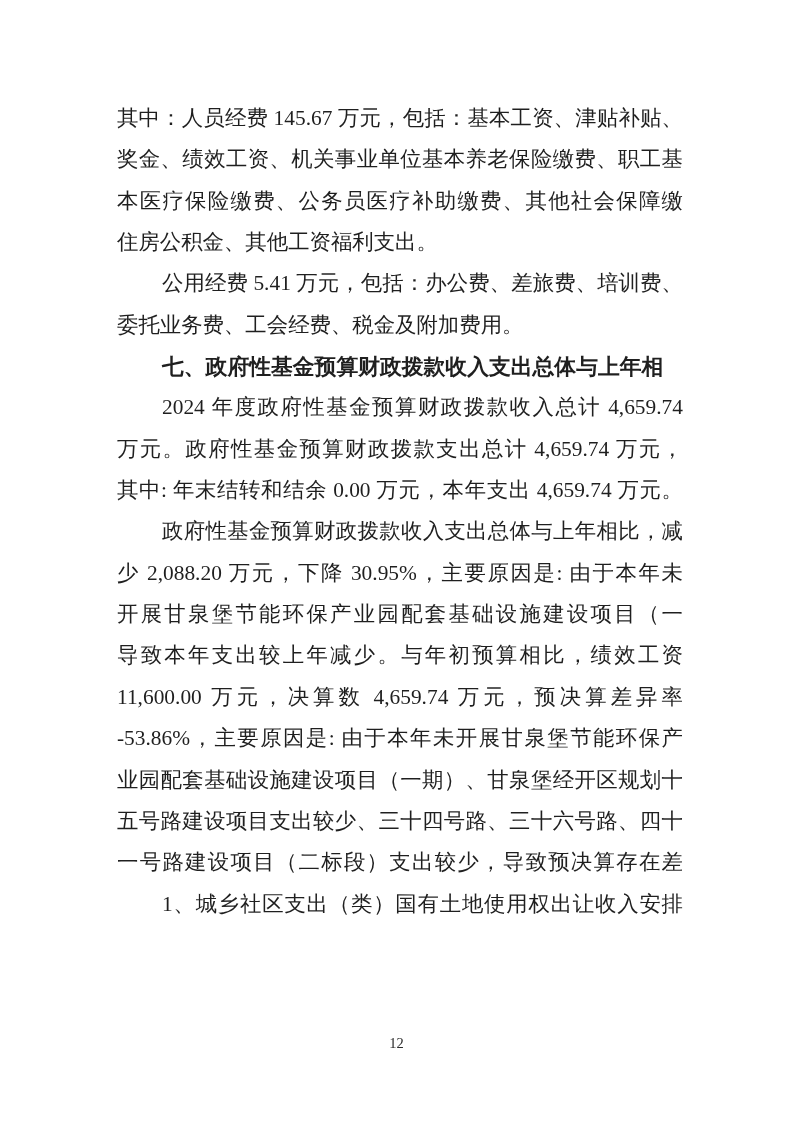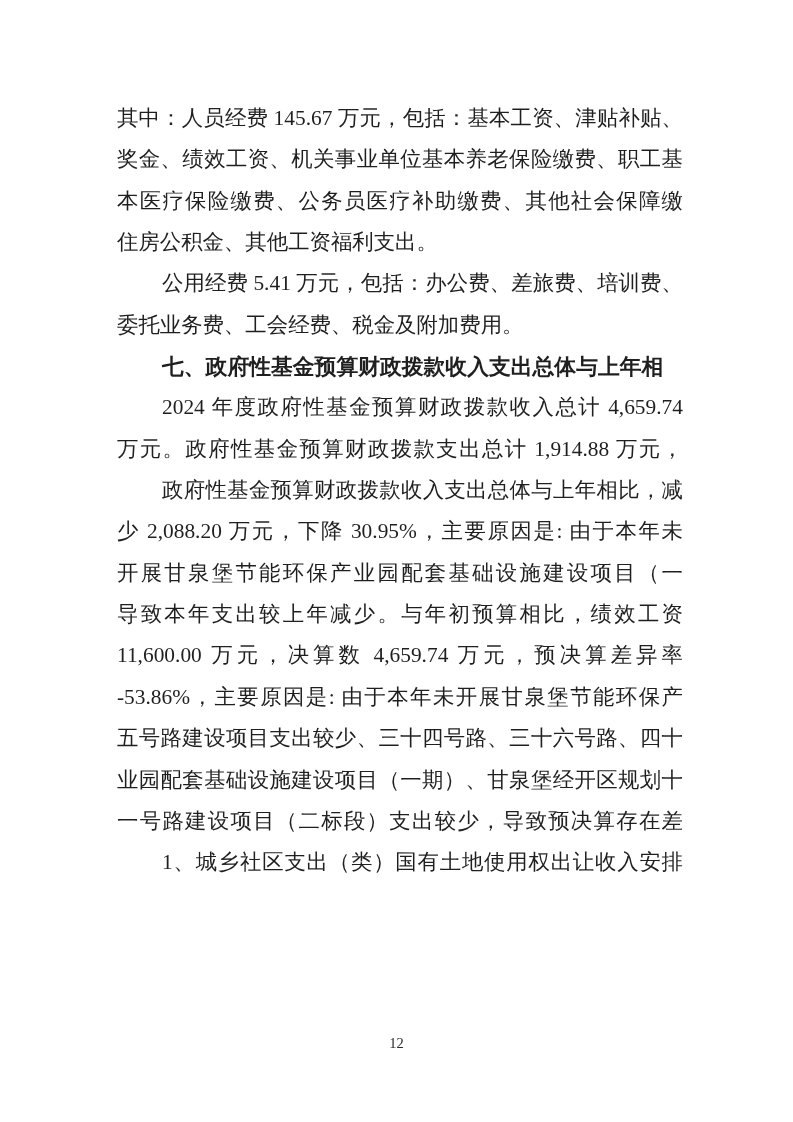--- a/index.html
+++ b/index.html
@@ -68,26 +68,27 @@
 <div class="page">
   <div class="content" id="content">
       <div class="line justify">其中：人员经费 145.67 万元，包括：基本工资、津贴补贴、</div>
       <div class="line justify">奖金、绩效工资、机关事业单位基本养老保险缴费、职工基</div>
       <div class="line justify">本医疗保险缴费、公务员医疗补助缴费、其他社会保障缴费、</div>
       <div class="line">住房公积金、其他工资福利支出。</div>
       <div class="line indent justify">公用经费 5.41 万元，包括：办公费、差旅费、培训费、</div>
       <div class="line">委托业务费、工会经费、税金及附加费用。</div>
       <div class="line indent heading">七、政府性基金预算财政拨款收入支出总体与上年相比</div>
       <div class="line indent justify">2024 年度政府性基金预算财政拨款收入总计 4,659.74</div>
-      <div class="line justify">万元。政府性基金预算财政拨款支出总计 1,914.88 万元，</div>
+      <div class="line justify">万元。政府性基金预算财政拨款支出总计 4,659.74 万元，</div>
+      <div class="line justify">其中: 年末结转和结余 0.00 万元，本年支出 4,659.74 万元。</div>
       <div class="line indent justify">政府性基金预算财政拨款收入支出总体与上年相比，减</div>
       <div class="line justify">少 2,088.20 万元，下降 30.95%，主要原因是: 由于本年未</div>
       <div class="line justify">开展甘泉堡节能环保产业园配套基础设施建设项目（一期），</div>
       <div class="line justify">导致本年支出较上年减少。与年初预算相比，绩效工资</div>
       <div class="line justify">11,600.00 万元，决算数 4,659.74 万元，预决算差异率</div>
       <div class="line justify">-53.86%，主要原因是: 由于本年未开展甘泉堡节能环保产</div>
+      <div class="line justify">业园配套基础设施建设项目（一期）、甘泉堡经开区规划十</div>
       <div class="line justify">五号路建设项目支出较少、三十四号路、三十六号路、四十</div>
-      <div class="line justify">业园配套基础设施建设项目（一期）、甘泉堡经开区规划十</div>
       <div class="line justify">一号路建设项目（二标段）支出较少，导致预决算存在差异。</div>
       <div class="line indent justify">1、城乡社区支出（类）国有土地使用权出让收入安排</div>
     </div>
   <div class="page-number">12</div>
 </div>
 
 </body></html>

